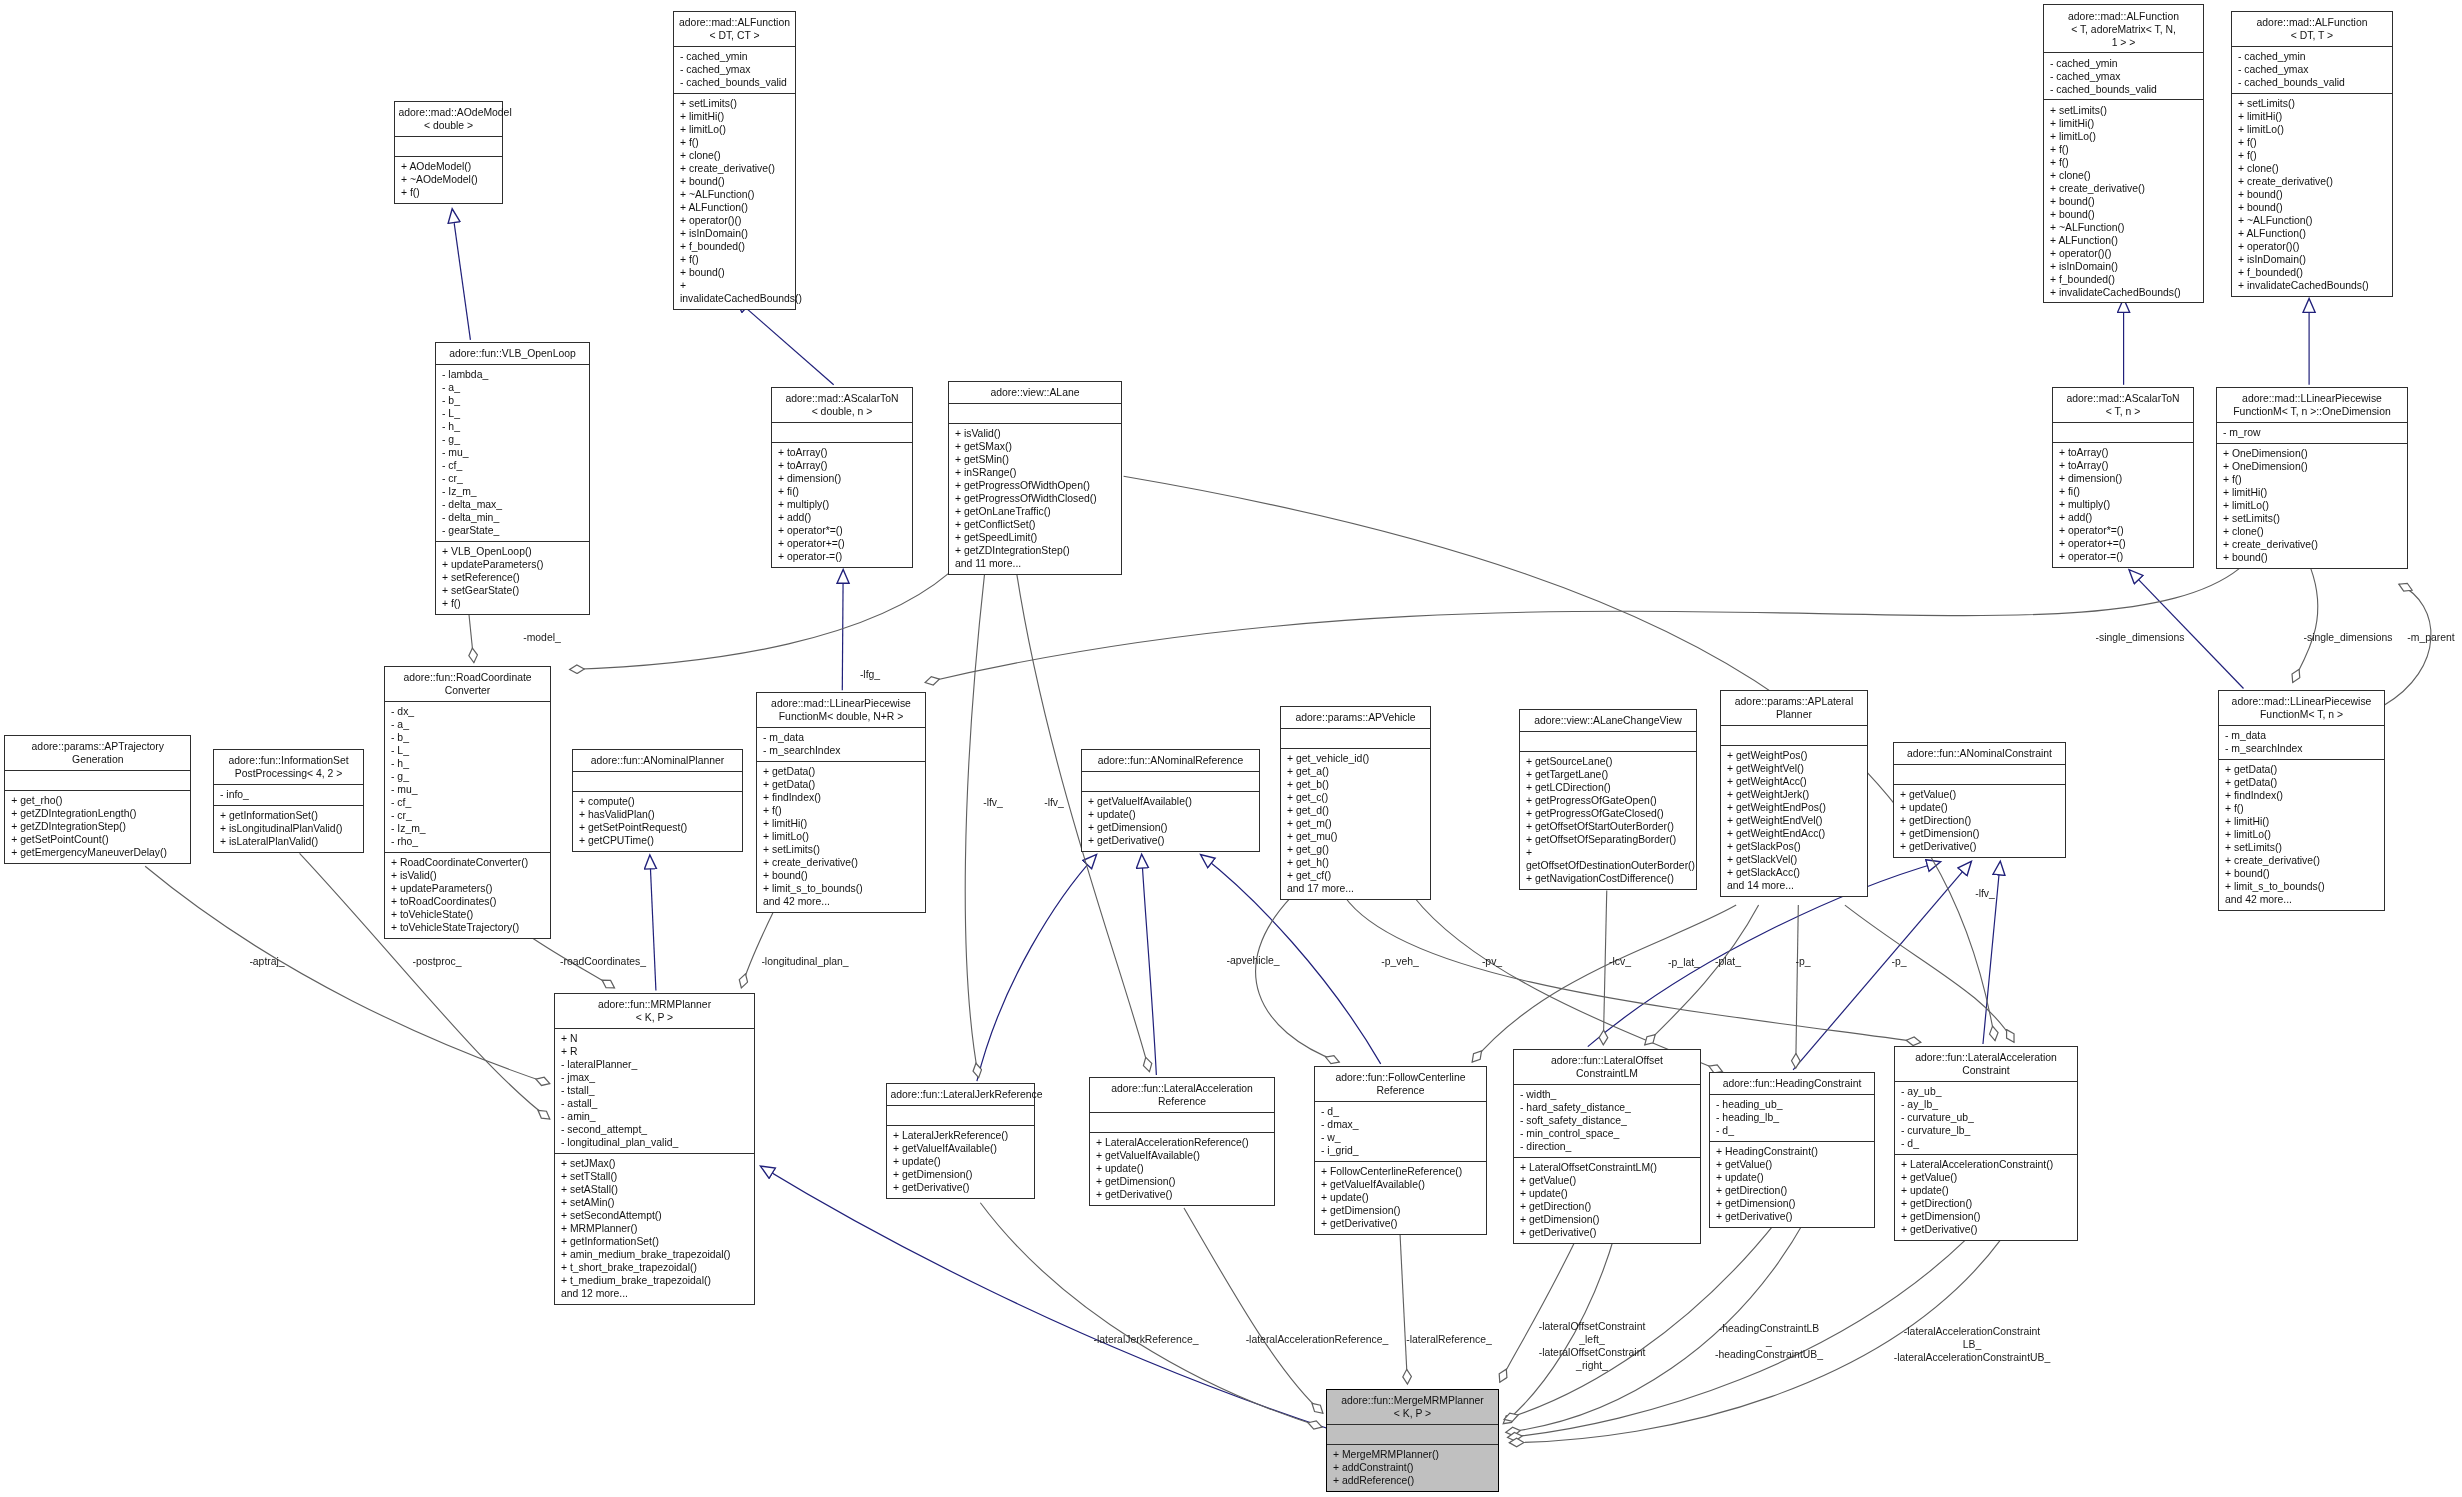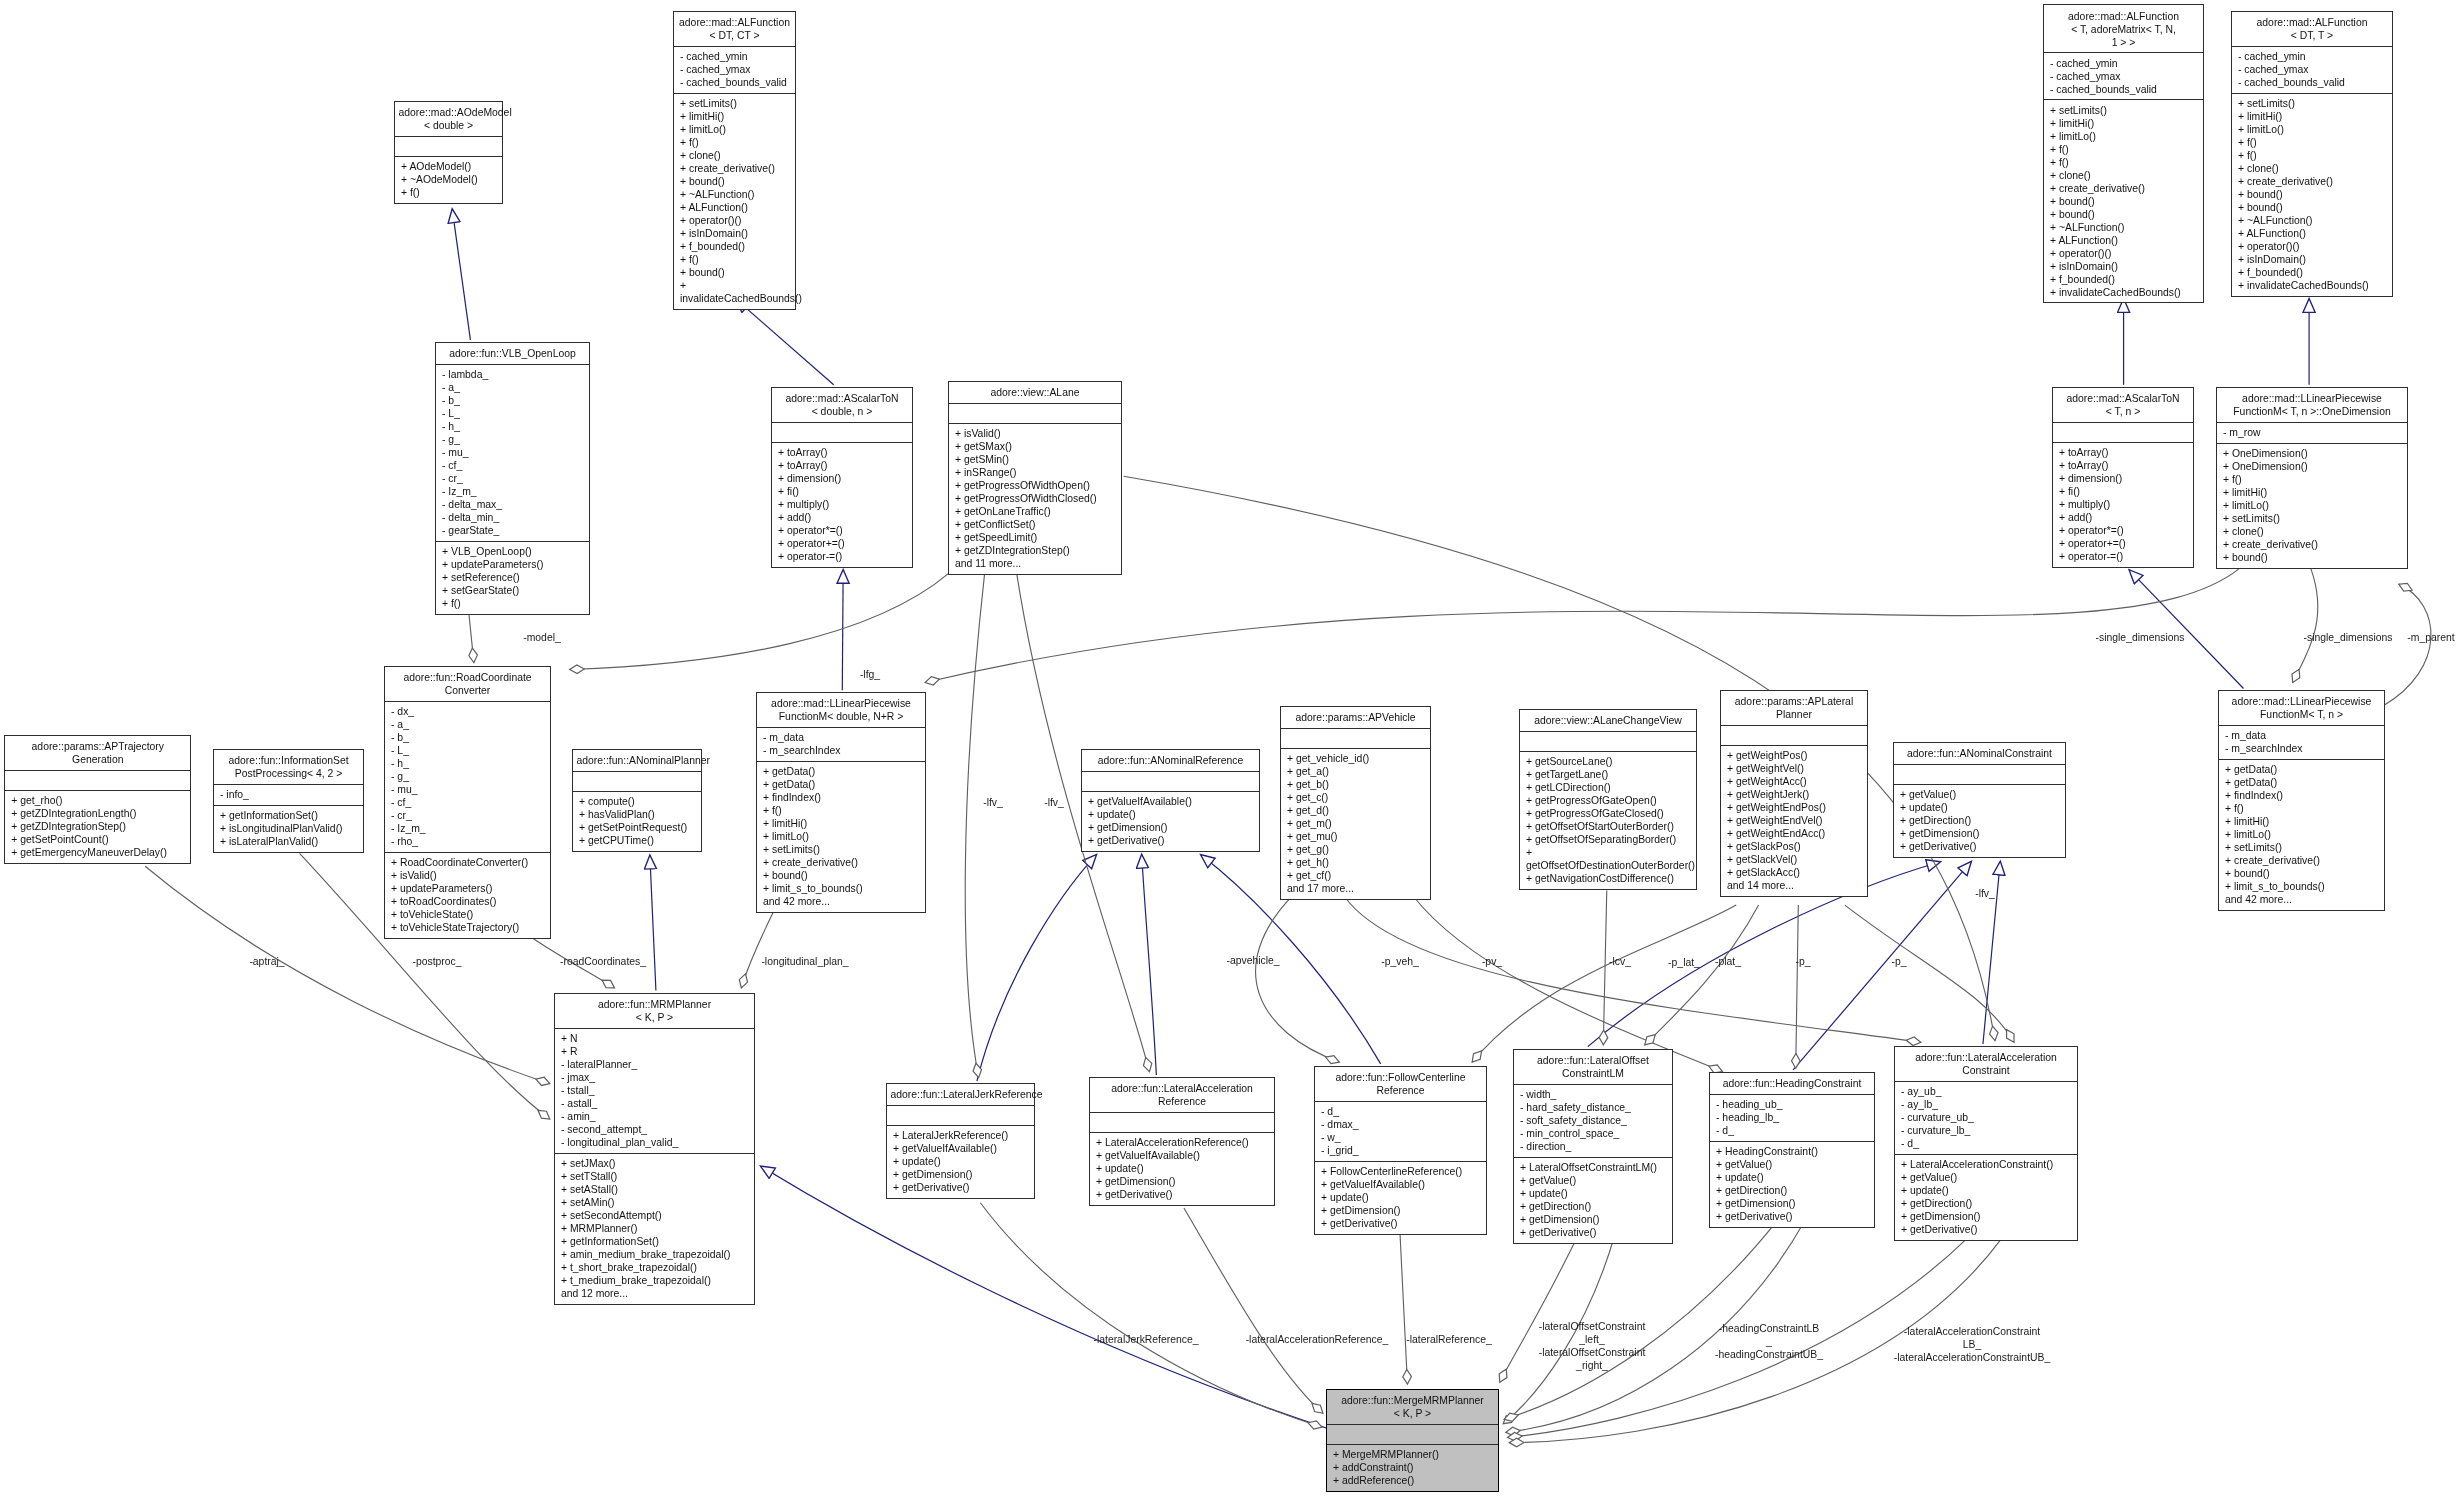--- a/index.html
+++ b/index.html
@@ -247,21 +247,21 @@
       </div>
       <div class="uml-methods">
         <div class="uml-line">+ RoadCoordinateConverter()</div>
         <div class="uml-line">+ isValid()</div>
         <div class="uml-line">+ updateParameters()</div>
         <div class="uml-line">+ toRoadCoordinates()</div>
         <div class="uml-line">+ toVehicleState()</div>
         <div class="uml-line">+ toVehicleStateTrajectory()</div>
       </div>
     </div>
-    <div class="uml-box" style="left: 572px; top: 749px; width: 130px;">
+    <div class="uml-box" style="left: 572px; top: 749px; width: 171px;">
       <div class="uml-title">
         <div class="uml-line">adore::fun::ANominalPlanner</div>
       </div>
       <div class="uml-attrs"></div>
       <div class="uml-methods">
         <div class="uml-line">+ compute()</div>
         <div class="uml-line">+ hasValidPlan()</div>
         <div class="uml-line">+ getSetPointRequest()</div>
         <div class="uml-line">+ getCPUTime()</div>
       </div>
@@ -622,21 +622,21 @@
         <div class="uml-line">- i_grid_</div>
       </div>
       <div class="uml-methods">
         <div class="uml-line">+ FollowCenterlineReference()</div>
         <div class="uml-line">+ getValueIfAvailable()</div>
         <div class="uml-line">+ update()</div>
         <div class="uml-line">+ getDimension()</div>
         <div class="uml-line">+ getDerivative()</div>
       </div>
     </div>
-    <div class="uml-box" style="left: 1513px; top: 1049px; width: 160px;">
+    <div class="uml-box" style="left: 1513px; top: 1049px; width: 188px;">
       <div class="uml-title">
         <div class="uml-line">adore::fun::LateralOffset</div>
         <div class="uml-line">ConstraintLM</div>
       </div>
       <div class="uml-attrs">
         <div class="uml-line">- width_</div>
         <div class="uml-line">- hard_safety_distance_</div>
         <div class="uml-line">- soft_safety_distance_</div>
         <div class="uml-line">- min_control_space_</div>
         <div class="uml-line">- direction_</div>

